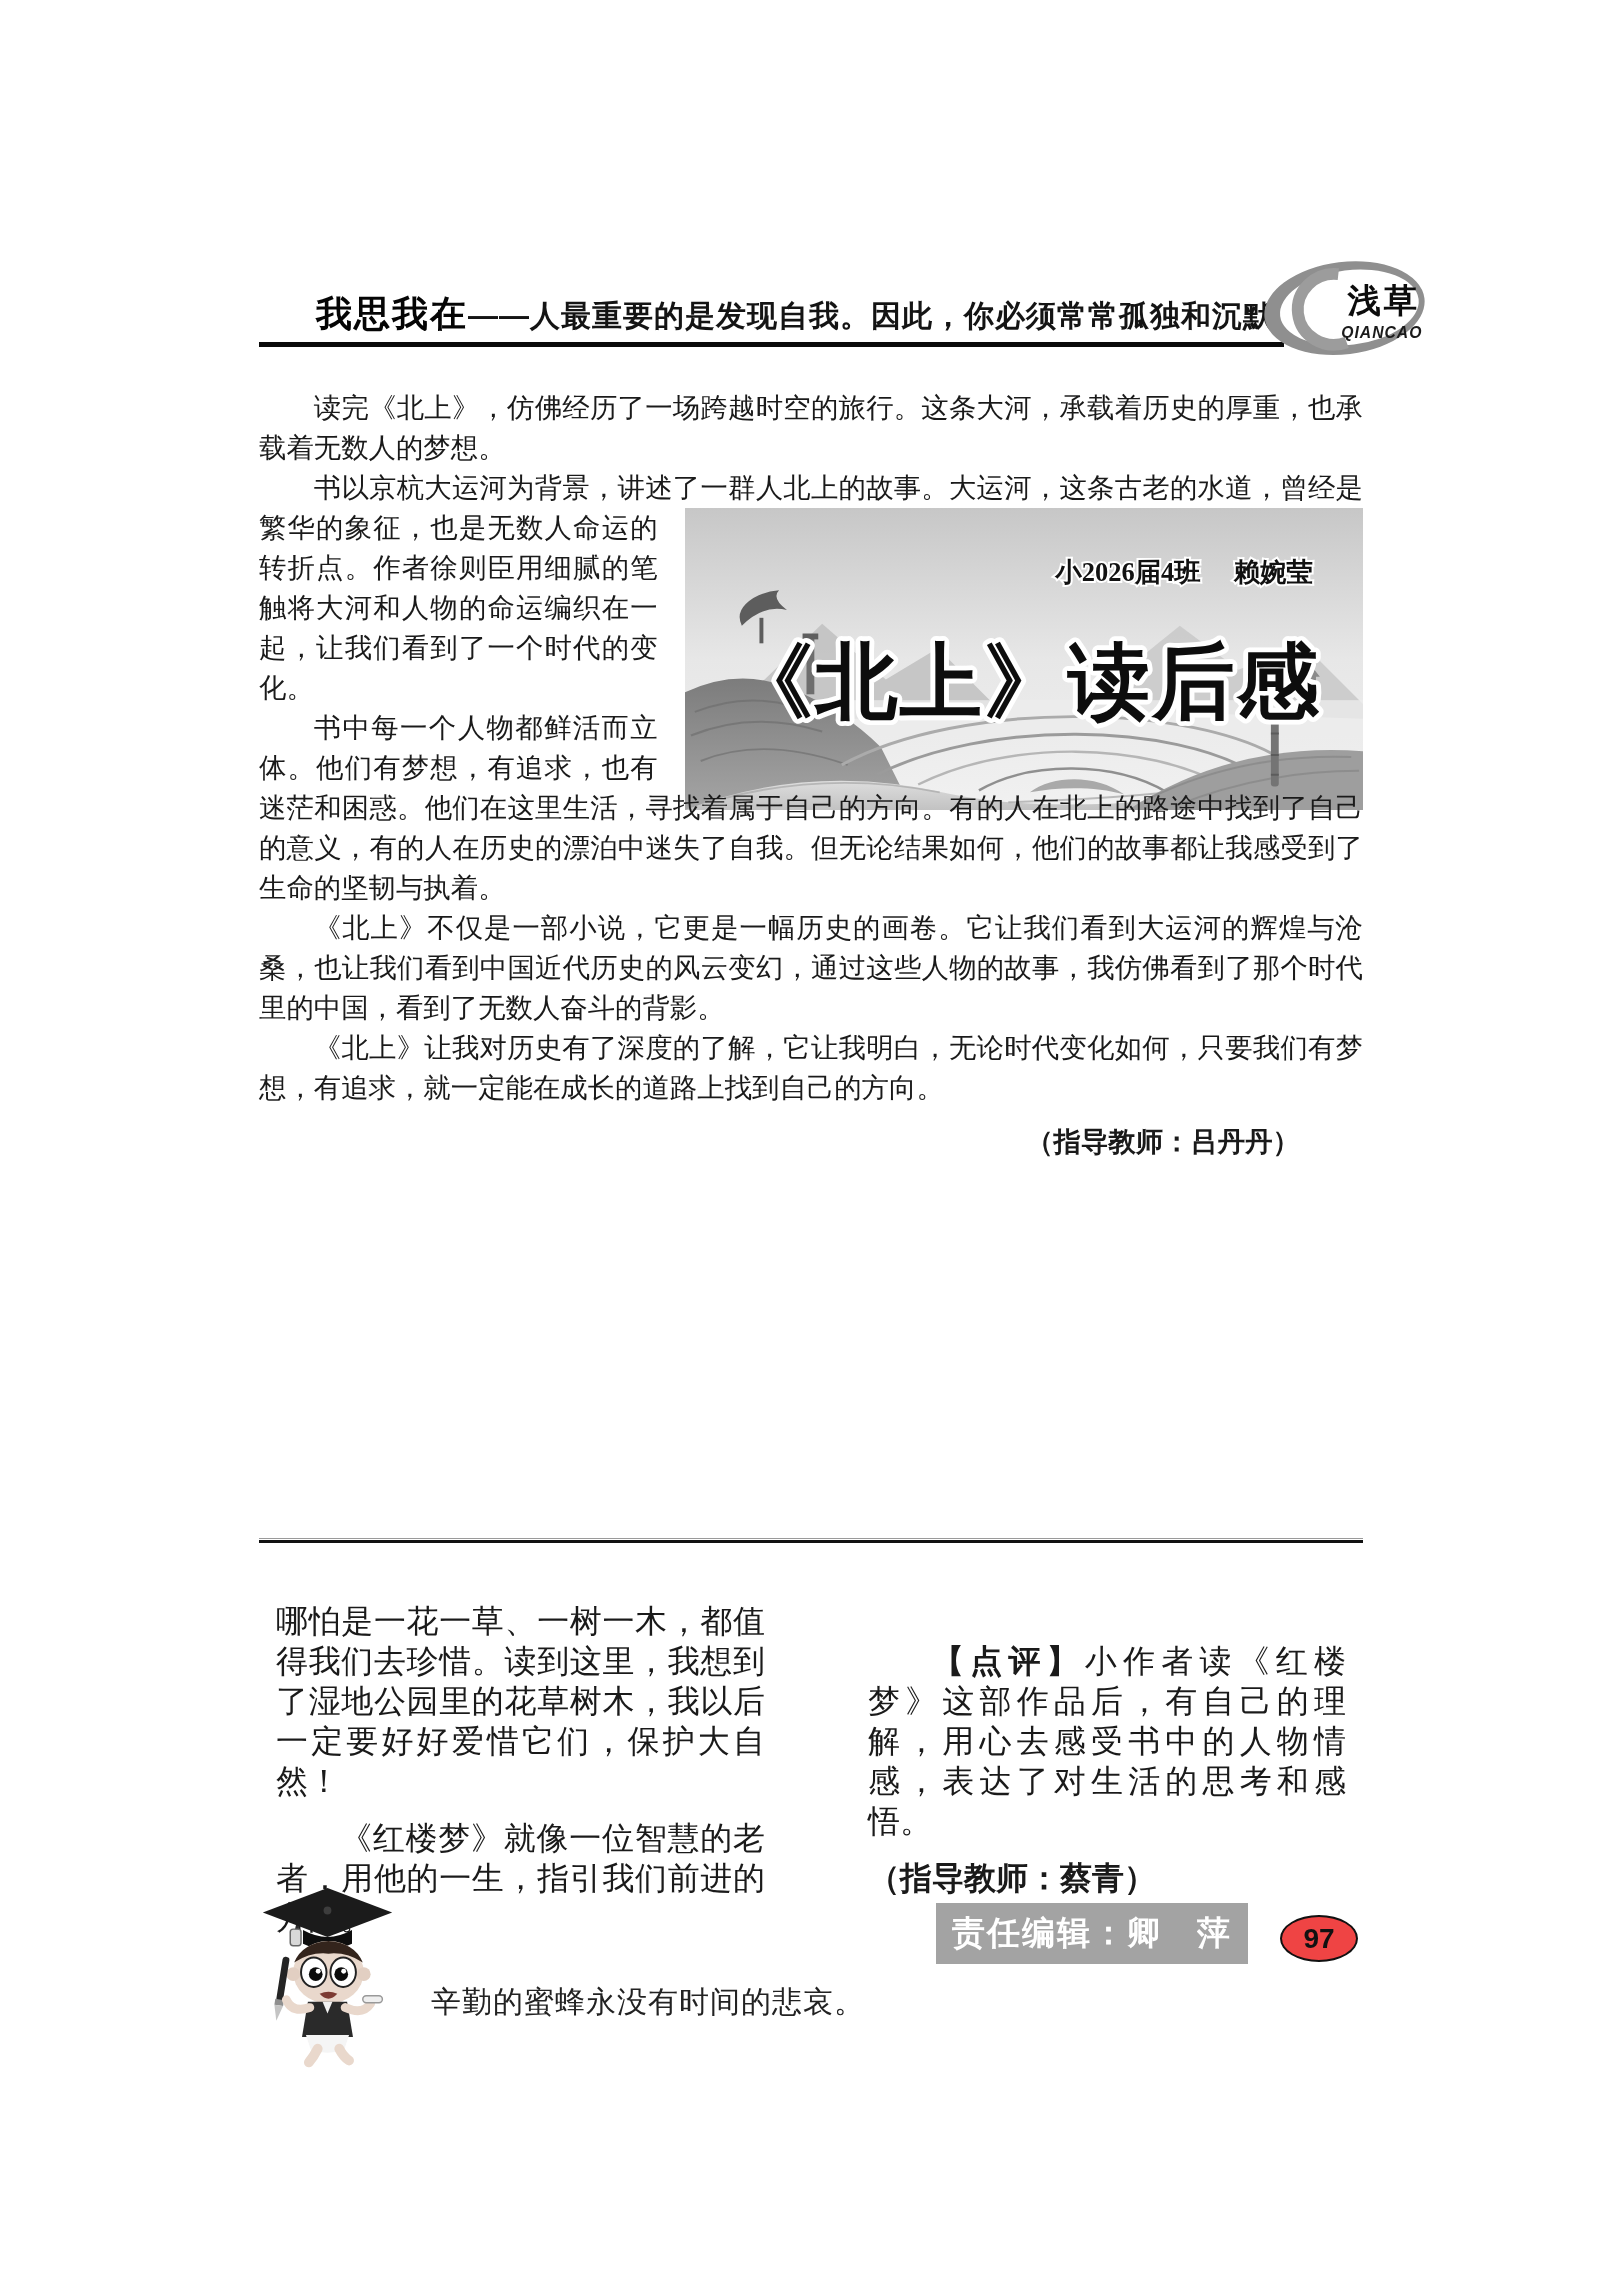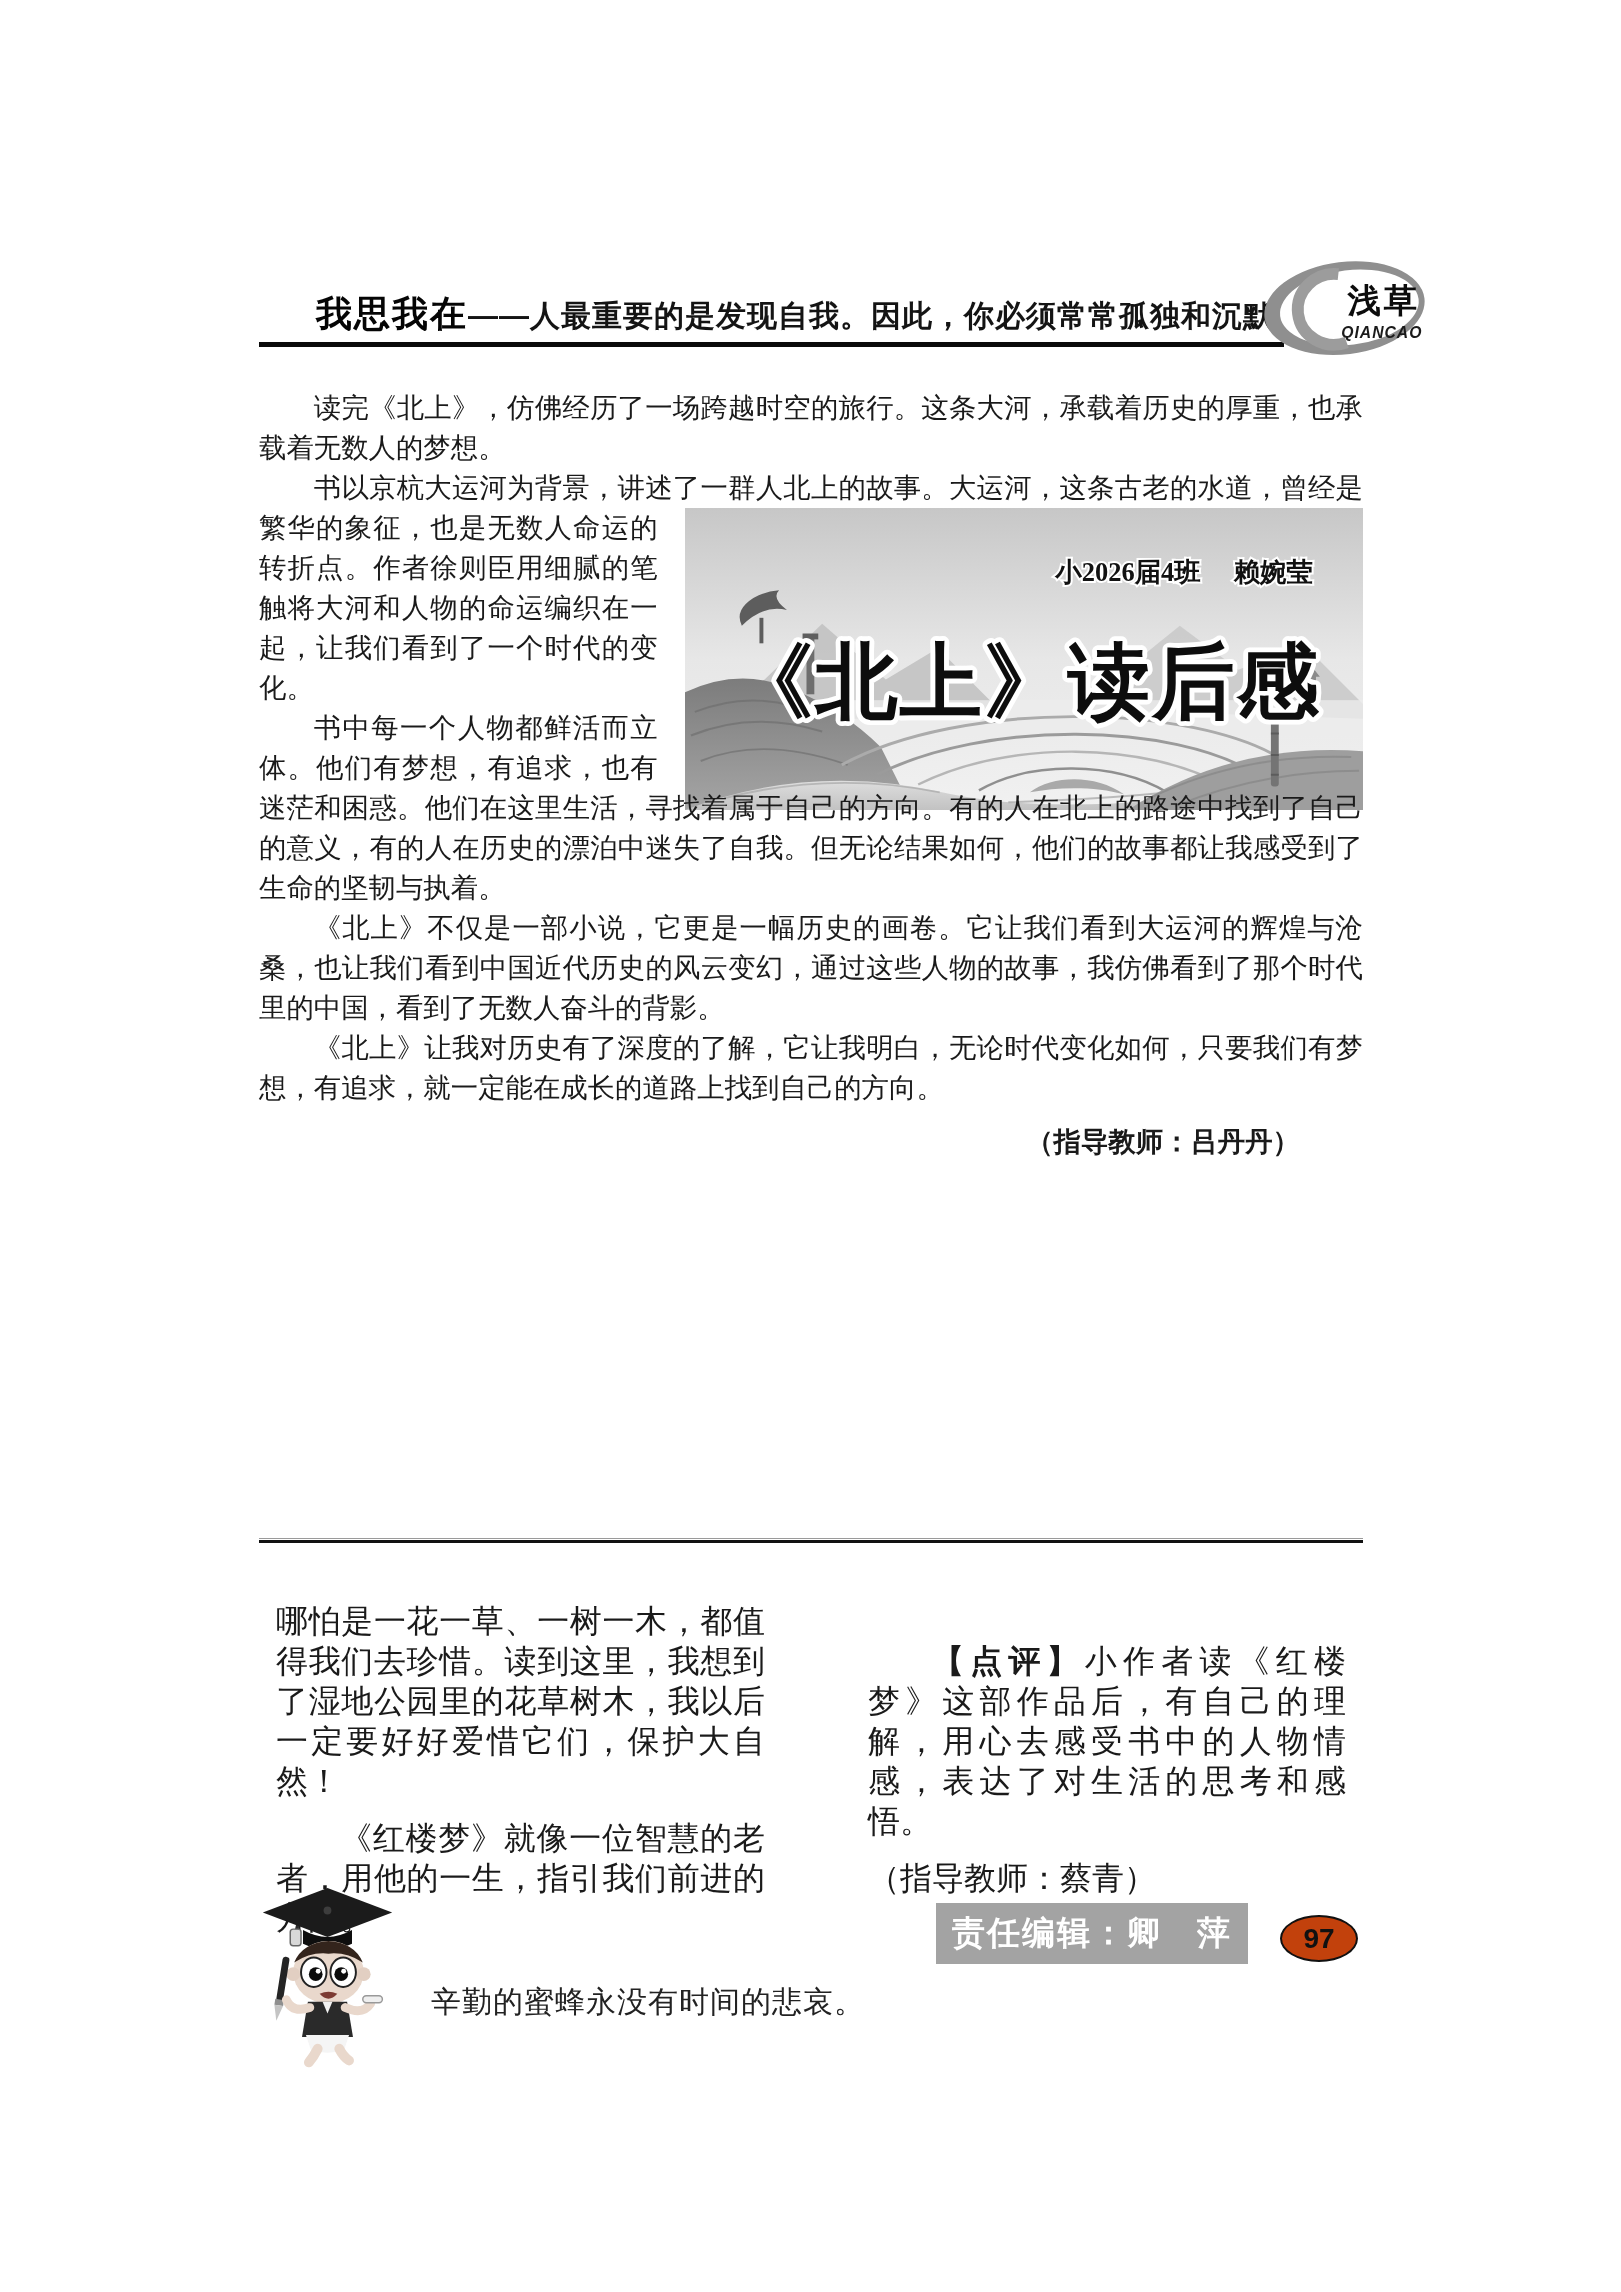--- a/index.html
+++ b/index.html
@@ -37,38 +37,38 @@
   
   .divider { position:absolute; left:259px; top:1538px; width:1104px; height:5.9px; }
   .divider .thin { height:1px; background:#9a9a9a; }
   .divider .thick { height:2.9px; background:#111; margin-top:1px; }
 
   
   .section2 { position:absolute; left:259px; top:1584px; width:1104px; display:flex; gap:69px; }
   .section2 p { margin:17px; font-size:32px; line-height:40px; text-align:justify; }
   .col-left { width:523px; }
   .col-right { flex:1; padding-top:40px; }
-  .teacher2 { font-weight:normal; text-align:right; padding-right:35px; margin-top:9.8px !important; }
+  .teacher2 { font-weight:bold; text-align:right; padding-right:35px; margin-top:9.8px !important; }
 
   
   .mascot { position:absolute; left:253px; top:1886px; width:149px; height:182px; }
   .footer-quote {
     position:absolute; left:431px; top:1982px; font-size:30px; color:#222;
     letter-spacing:1px; white-space:nowrap;
   }
   .editor-bar {
     position:absolute; left:900px; top:1903px; width:312px; height:61px;
     background:#a3a3a3; color:#ffffff; display:flex; align-items:center; justify-content:center;
     font-family:"Liberation Sans", sans-serif; font-size:33px; font-weight:bold; letter-spacing:2px;margin-left:36px;
   }
   .page-num {
     position:absolute; left:1280px; top:1915px; width:74px; height:43px;
     border:2.9px solid #111; border-radius:50%;
     display:flex; align-items:center; justify-content:center;
-    font-size:28px; font-weight:bold; color:#111; background:#c2410c;
+    font-size:28px; font-weight:bold; color:#111; background:#ef4444;
     font-family:"Liberation Sans", sans-serif;
   }
 </style>
 </head>
 <body>
 
 <div class="page">
 
   <div class="header-line">
     <span class="header-title">我思我在</span>

